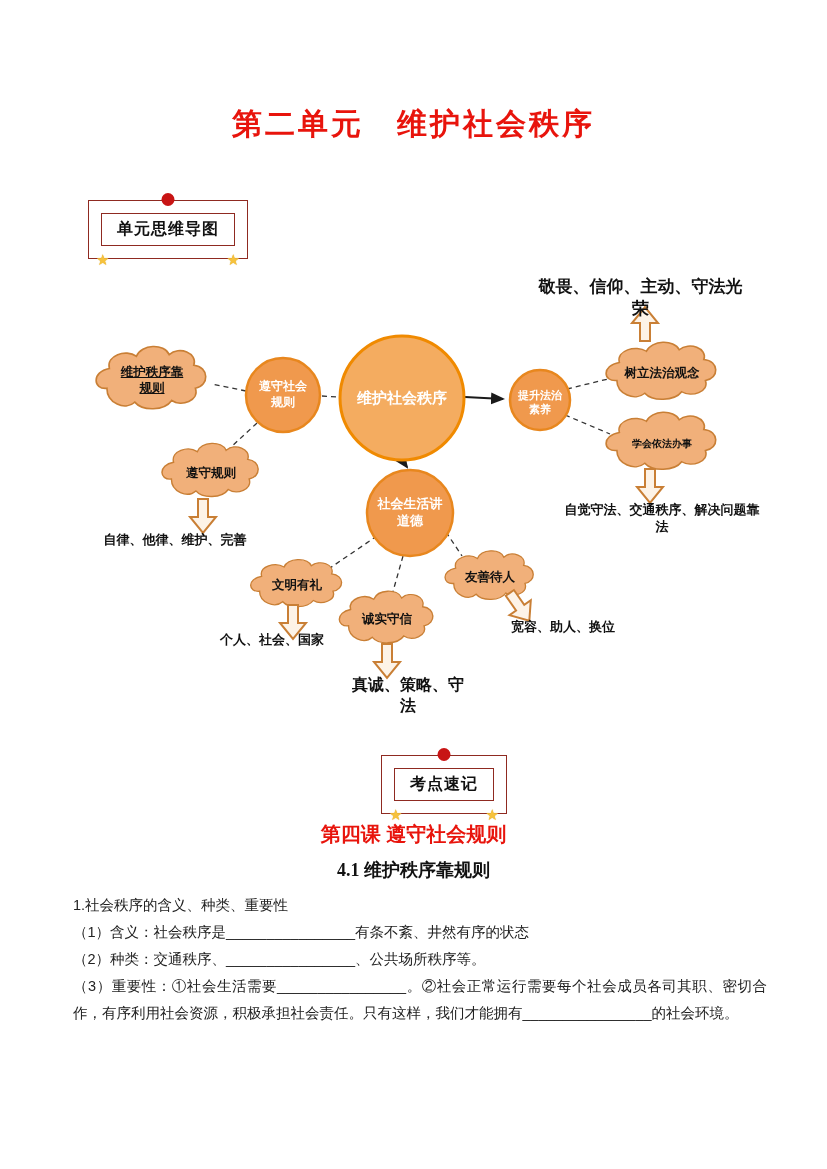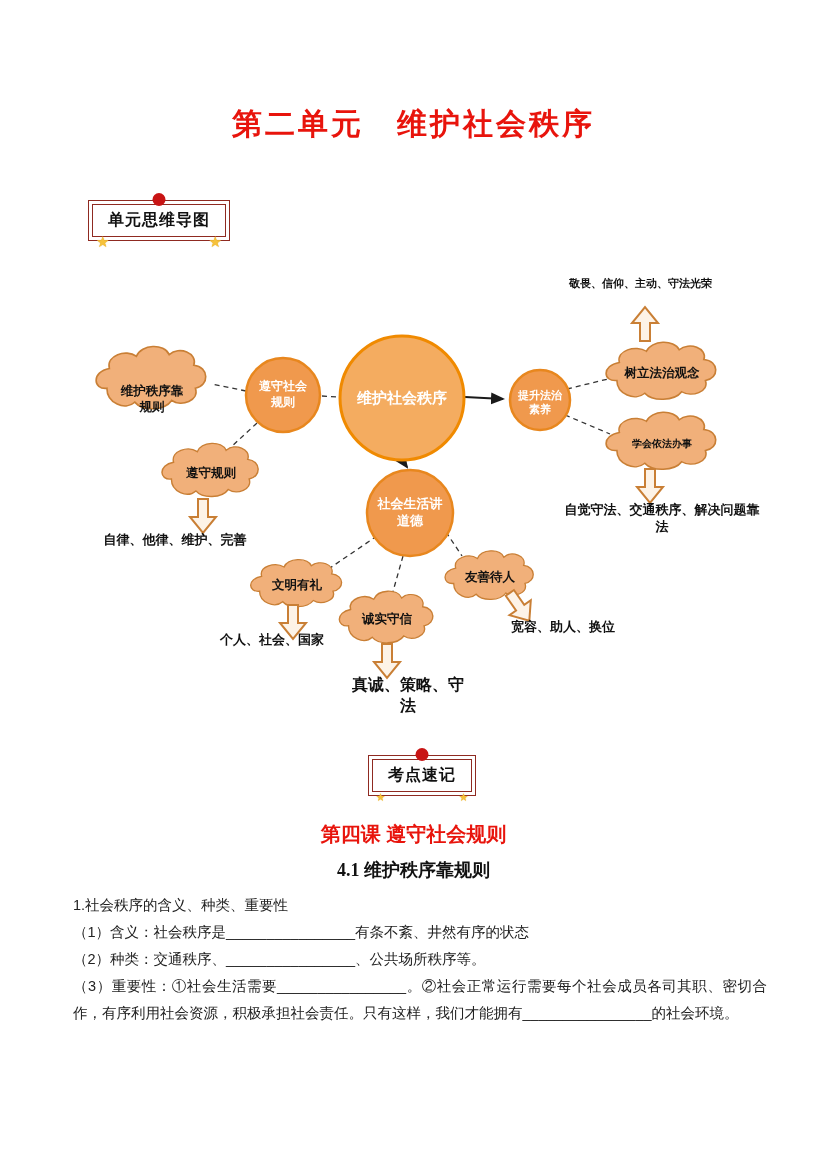--- a/index.html
+++ b/index.html
@@ -8,21 +8,21 @@
     background:#ffffff; overflow:hidden;
     font-family:"Liberation Sans", sans-serif; color:#1a1a1a;
   }
   .doc-title {
     position:absolute; top:96px; left:0; width:100%; margin:0;
     text-align:center; font-size:30px; font-weight:bold; color:#e8140c;
     letter-spacing:3px;
   }
   
   .badge {
-    position:absolute; border:1.5px solid #8f2a21; padding:3px; background:#fff;
+    position:absolute; border:1.5px solid #8f2a21; padding:12px; background:#fff;
   }
   .badge-inner {
     border:1px solid #8f2a21; padding:5px 15px; font-size:16px; font-weight:bold;
     color:#111; white-space:nowrap; letter-spacing:1px;
   }
   .badge-dot {
     position:absolute; top:-8px; left:50%; transform:translateX(-50%);
     width:13px; height:13px; border-radius:50%; background:#c81414;
   }
   .badge-star { position:absolute; bottom:-11px; font-size:15px; color:#f6c23c; }
@@ -119,38 +119,38 @@
   </svg>
 
   <div class="mm-label mm-node-label" style="left:340px;top:328px;width:124px;height:124px;font-size:15px;">维护社会秩序</div>
   <div class="mm-label mm-node-label" style="left:246px;top:350px;width:74px;height:74px;font-size:12px;">遵守社会
 规则</div>
   <div class="mm-label mm-node-label" style="left:510px;top:362px;width:60px;height:64px;font-size:11px;text-align:center;">提升法治
 素养</div>
   <div class="mm-label mm-node-label" style="left:367px;top:462px;width:86px;height:86px;font-size:13px;">社会生活讲
 道德</div>
 
-  <div class="mm-label" style="left:97px;top:361px;width:110px;height:60px;font-size:12.5px;">维护秩序靠
+  <div class="mm-label" style="left:97px;top:342px;width:110px;height:60px;font-size:12.5px;text-decoration:underline;">维护秩序靠
 规则</div>
   <div class="mm-label" style="left:604px;top:338px;width:116px;height:55px;font-size:12.5px;">树立法治观念</div>
   <div class="mm-label" style="left:166px;top:440px;width:90px;height:50px;font-size:12.5px;">遵守规则</div>
   <div class="mm-label" style="left:604px;top:408px;width:116px;height:55px;font-size:10px;">学会依法办事</div>
   <div class="mm-label" style="left:255px;top:554px;width:84px;height:46px;font-size:12.5px;">文明有礼</div>
   <div class="mm-label" style="left:343px;top:586px;width:88px;height:50px;font-size:12.5px;">诚实守信</div>
   <div class="mm-label" style="left:448px;top:546px;width:84px;height:46px;font-size:12.5px;">友善待人</div>
 
-  <div class="mm-label" style="left:538px;top:268px;width:205px;font-size:11px;">敬畏、信仰、主动、守法光荣</div>
+  <div class="mm-label" style="left:538px;top:268px;width:205px;font-size:17px;">敬畏、信仰、主动、守法光荣</div>
   <div class="mm-label" style="left:85px;top:524px;width:180px;font-size:13px;">自律、他律、维护、完善</div>
   <div class="mm-label" style="left:543px;top:494px;width:238px;font-size:13px;">自觉守法、交通秩序、解决问题靠
 法</div>
   <div class="mm-label" style="left:213px;top:624px;width:118px;font-size:13px;">个人、社会、国家</div>
   <div class="mm-label" style="left:348px;top:667px;width:120px;font-size:16px;">真诚、策略、守法</div>
   <div class="mm-label" style="left:503px;top:611px;width:120px;font-size:13px;">宽容、助人、换位</div>
 
-  <div class="badge" style="left:368px; top:747px;font-family:Liberation Mono, monospace;">
+  <div class="badge" style="left:381px; top:747px;">
     <span class="badge-dot"></span>
     <div class="badge-inner">考点速记</div>
     <span class="badge-star left"></span>
     <span class="badge-star right"></span>
   </div>
 
   <h2 class="lesson-title">第四课 遵守社会规则</h2>
   <h3 class="subsection-title">4.1 维护秩序靠规则</h3>
 
   <div class="content">

